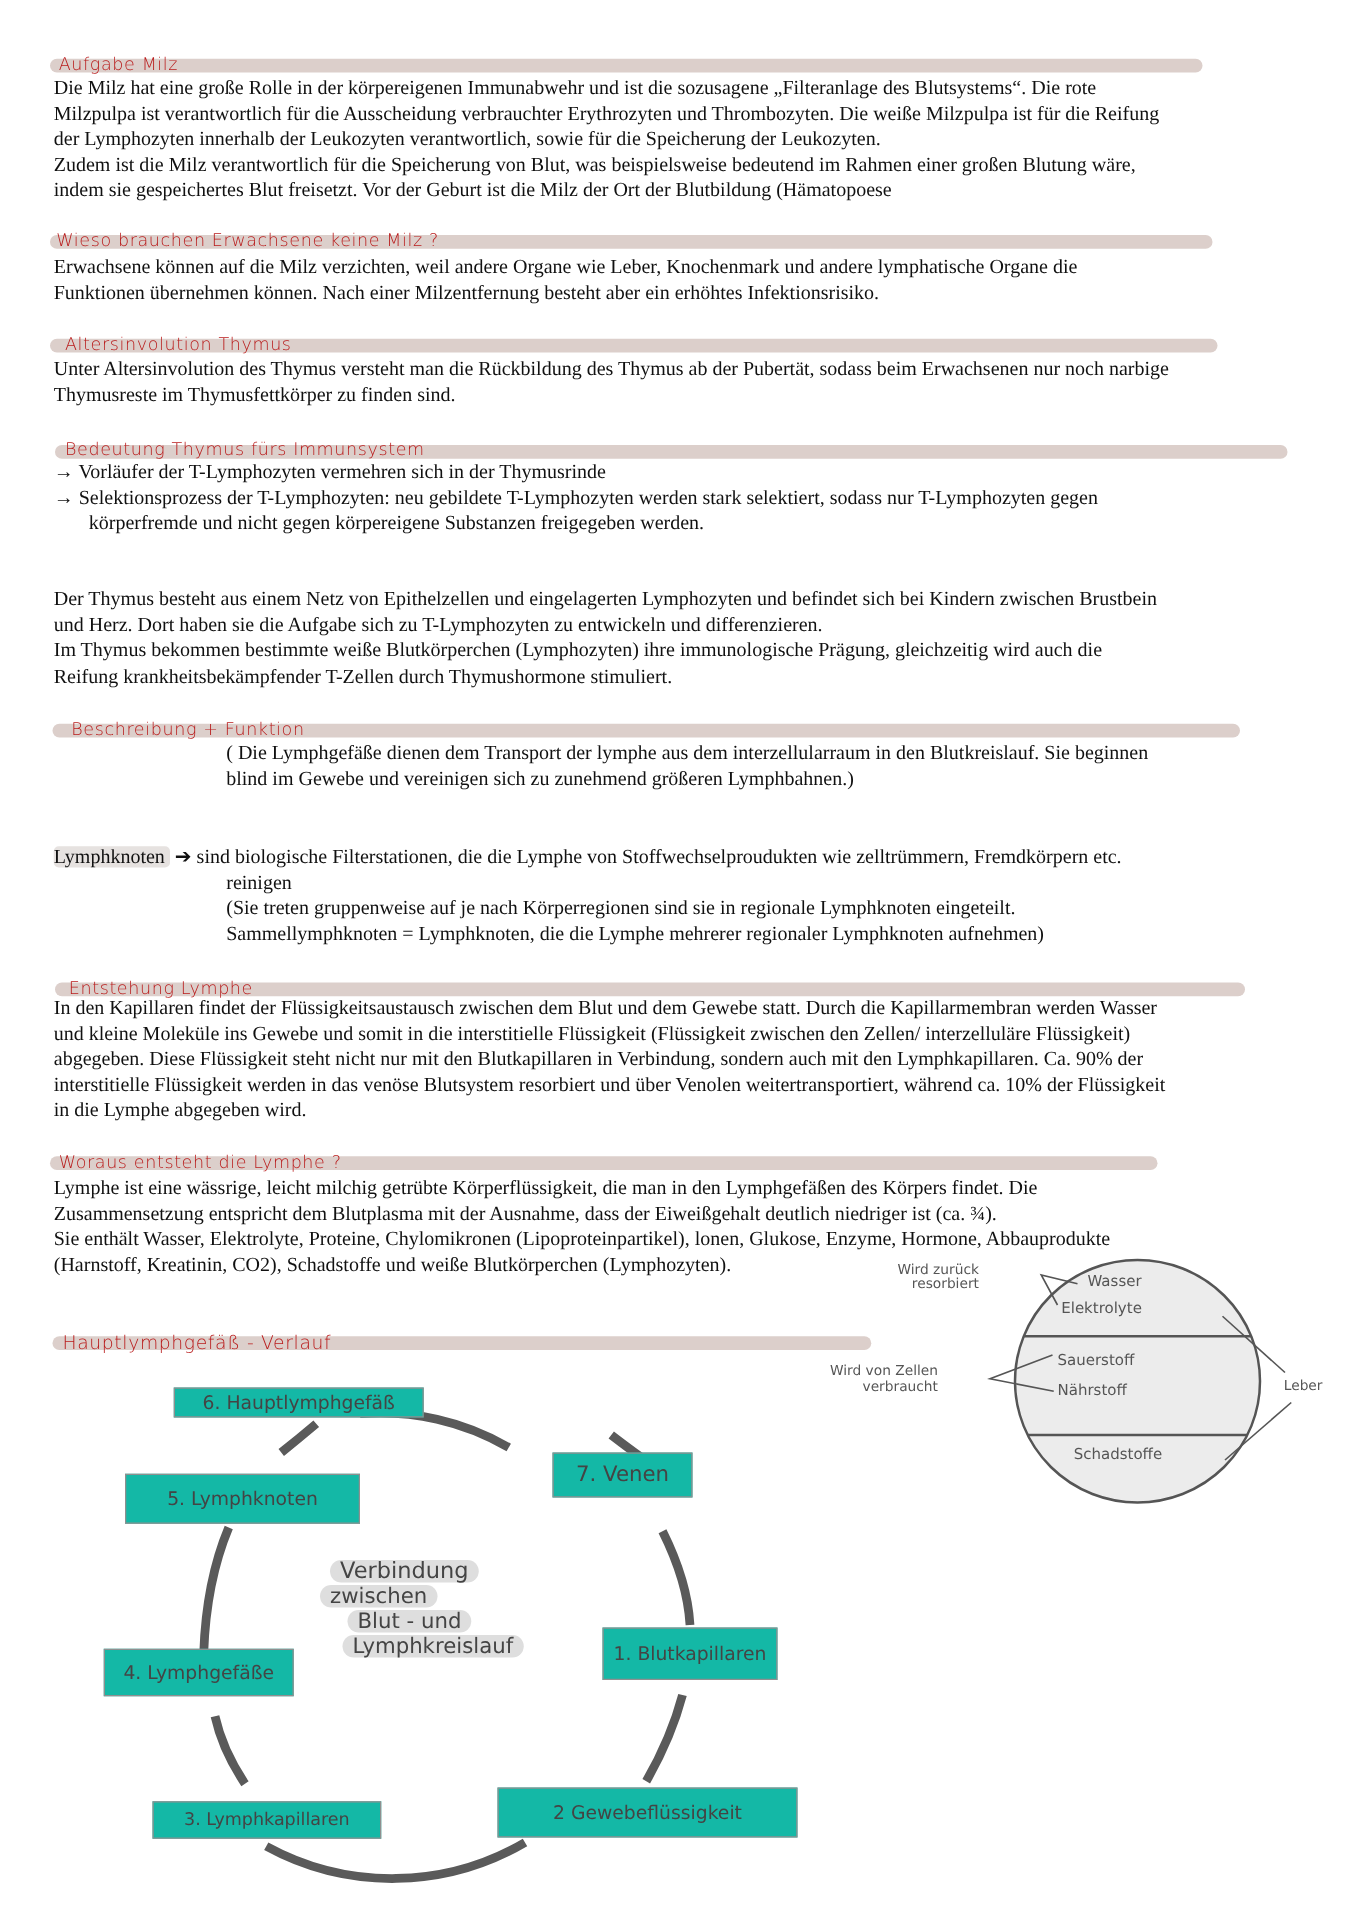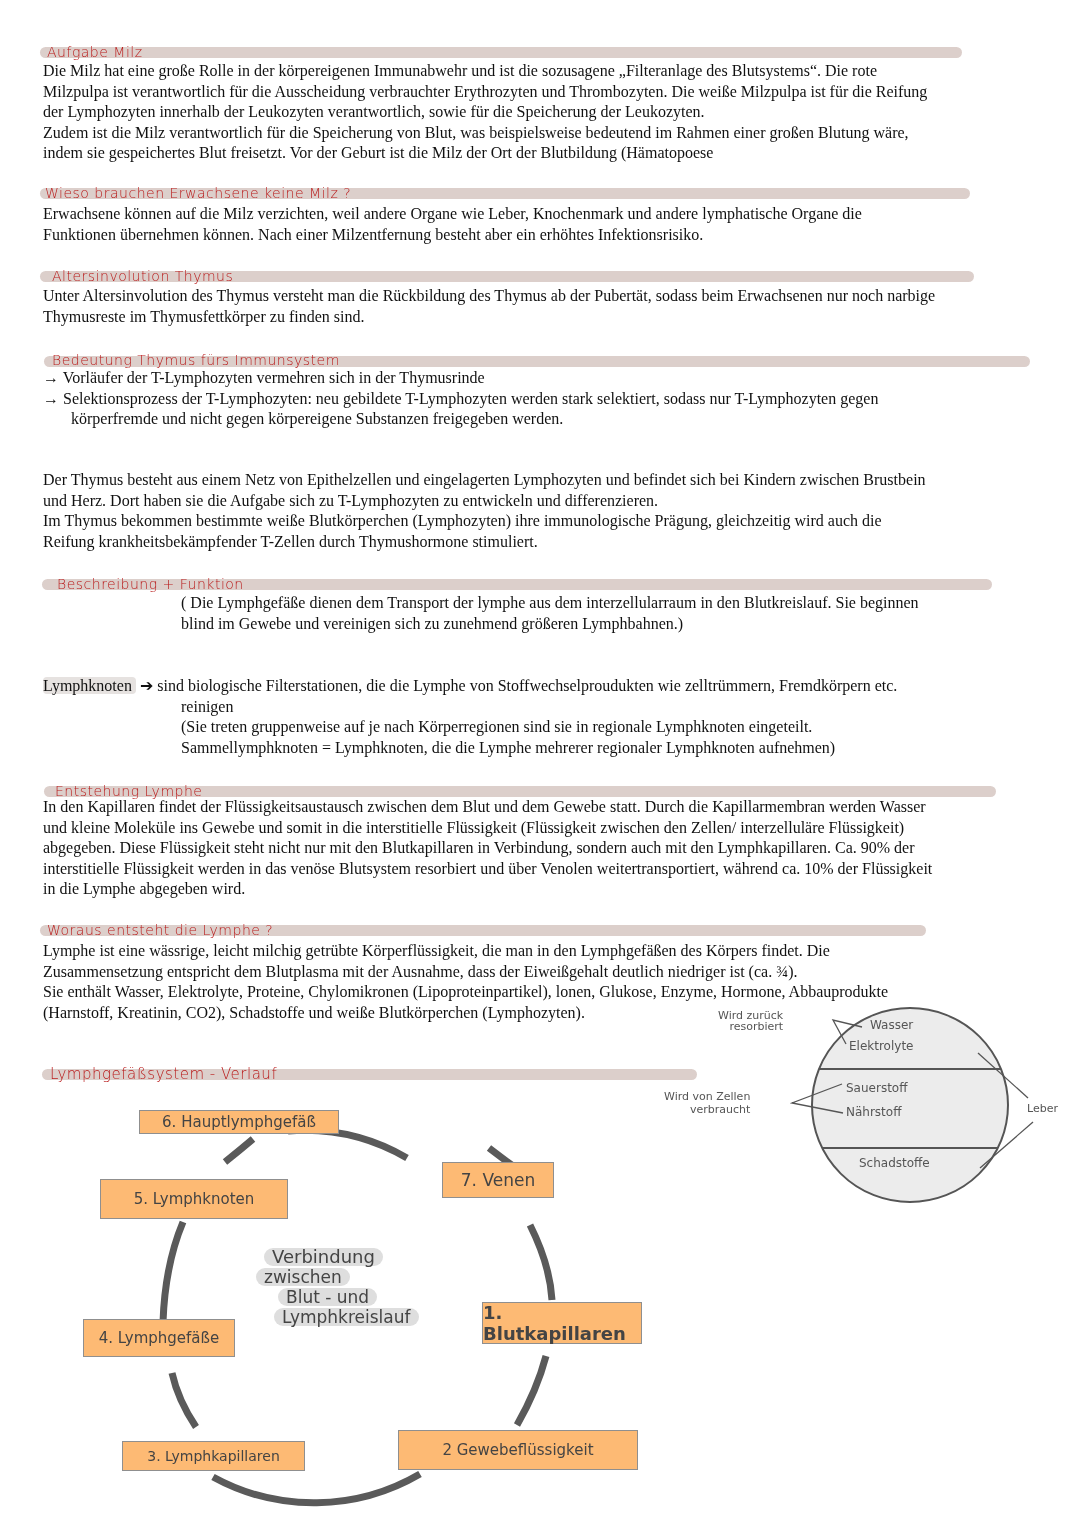--- a/index.html
+++ b/index.html
@@ -5,21 +5,21 @@
   html, body { margin: 0; padding: 0; background: #ffffff; }
   body { width: 1080px; height: 1527px; position: relative; overflow: hidden;
          font-family: "Liberation Serif", serif; color: #111; }
   .hbar { position: absolute; height: 11px; background: #dccfcb; border-radius: 6px; }
   .htitle { position: absolute; font-family: "DejaVu Sans", sans-serif; font-size: 14px;
             color: #b91c1c; letter-spacing: 0.5px; line-height: 14px; font-weight: 300; }
   .para { position: absolute; font-size: 16px; line-height: 20.5px; color: #111; }
   .para p { margin: 0; }
   .indent { padding-left: 28px; }
   .term { background: #e6e2e0; border-radius: 4px; padding: 0 4px 0 0; }
-  .box { position: absolute; border: 1.5px solid #8f8f8f; background: #fdba74;
+  .box { position: absolute; border: 1.5px solid #8f8f8f; background: #14b8a6;
          font-family: "DejaVu Sans", sans-serif; color: #444; font-size: 16px;
          display: flex; align-items: center; justify-content: center; box-sizing: border-box; }
   .center-label { position: absolute; font-family: "DejaVu Sans", sans-serif; color: #444; font-size: 17px; }
   .center-label span { background: #dedede; border-radius: 9px; padding: 0 8px; line-height: 18px; display: inline-block; }
   .circ-label { position: absolute; font-family: "DejaVu Sans", sans-serif; font-size: 12px; color: #555; }
 </style>
 </head>
 <body>
 
 <div class="hbar" style="left:40px;top:47px;width:922px;"></div>
@@ -118,39 +118,39 @@
   <div>Wird zurück</div>
   <div>resorbiert</div>
 </div>
 <div class="circ-label" style="left:664px;top:1090px;font-size:11px;line-height:13px;text-align:right;">
   <div>Wird von Zellen</div>
   <div>verbraucht</div>
 </div>
 <div class="circ-label" style="left:1027px;top:1102px;font-size:11px;">Leber</div>
 
 <div class="hbar" style="left:42px;top:1069px;width:655px;"></div>
-<div class="htitle" style="left:50px;top:1067px;font-size:15px;">Lymphgefäßsystem - Verlauf</div>
+<div class="htitle" style="left:50px;top:1067px;font-size:15px;">Hauptlymphgefäß - Verlauf</div>
 
 <svg style="position:absolute;left:0;top:1080px;" width="700" height="447" viewBox="0 1080 700 447">
   <g fill="none" stroke="#5a5a5a" stroke-width="7">
     <path d="M 288 1131 A 204 204 0 0 1 407 1158"></path>
     <path d="M 489 1148 Q 515 1168 531 1178"></path>
     <path d="M 530 1225 Q 550 1265 552 1300"></path>
     <path d="M 546 1356 Q 537 1390 517 1425"></path>
     <path d="M 420 1474 A 210 210 0 0 1 213 1477"></path>
     <path d="M 172 1373 Q 178 1400 196 1427"></path>
     <path d="M 163 1322 Q 165 1265 183 1222"></path>
     <path d="M 225 1162 Q 240 1150 253 1139"></path>
   </g>
 </svg>
 
 <div class="box" style="left:139px;top:1110px;width:200px;height:24px;font-size:15px;">6. Hauptlymphgefäß</div>
 <div class="box" style="left:442px;top:1162px;width:112px;height:36px;font-size:17px;">7. Venen</div>
 <div class="box" style="left:100px;top:1179px;width:188px;height:40px;font-size:15px;">5. Lymphknoten</div>
-<div class="box" style="left:482px;top:1302px;width:160px;height:42px;font-size:18px;font-weight:bold;">1. Blutkapillaren</div>
+<div class="box" style="left:482px;top:1302px;width:140px;height:42px;font-size:15px;">1. Blutkapillaren</div>
 <div class="box" style="left:83px;top:1319px;width:152px;height:38px;font-size:15px;">4. Lymphgefäße</div>
 <div class="box" style="left:122px;top:1441px;width:183px;height:30px;font-size:14px;">3. Lymphkapillaren</div>
 <div class="box" style="left:398px;top:1430px;width:240px;height:40px;font-size:15px;">2 Gewebeflüssigkeit</div>
 
 <div class="center-label" style="left:260px;top:1247px;line-height:20px;">
   <div style="padding-left:4px;"><span style="font-size:18px;">Verbindung</span></div>
   <div style="padding-left:-4px;margin-left:-4px;"><span>zwischen</span></div>
   <div style="padding-left:18px;"><span>Blut - und</span></div>
   <div style="padding-left:14px;"><span>Lymphkreislauf</span></div>
 </div>

